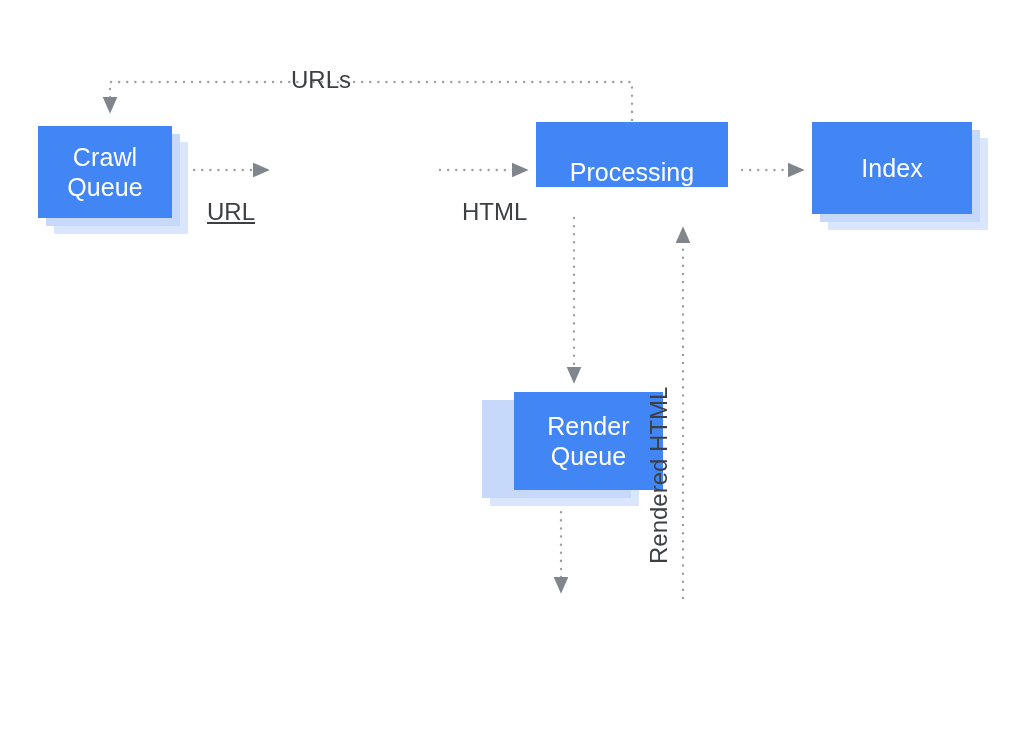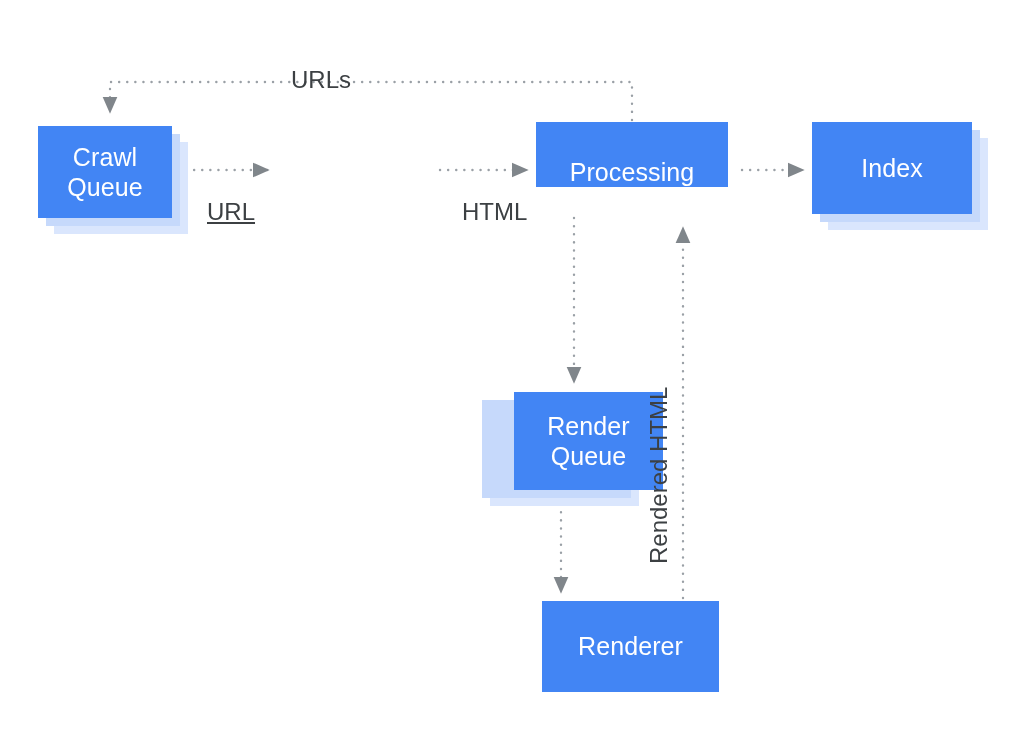--- a/index.html
+++ b/index.html
@@ -127,23 +127,20 @@
 
   <div class="node" style="left:812px; top:122px; width:160px; height:92px;">
     <span class="label">Index</span>
   </div>
 
   <div class="node" style="left:474px; top:392px; width:149px; height:98px;margin-left:40px;">
     <span class="label">Render
 Queue</span>
   </div>
 
-  <div class="node" style="left:542px; top:601px; width:177px; height:91px;">
-    <span class="label">Renderer</span>
-  </div>
 
   <div class="edge-label" style="left:291px; top:30px;margin-top:38px;">URLs</div>
 
   <div class="edge-label" style="left:207px; top:200px;text-decoration:underline;">URL</div>
 
   <div class="edge-label" style="left:462px; top:200px;">HTML</div>
 
   <div class="edge-label vertical" style="left:647px; top:564px;">Rendered HTML</div>
 
 </div>

